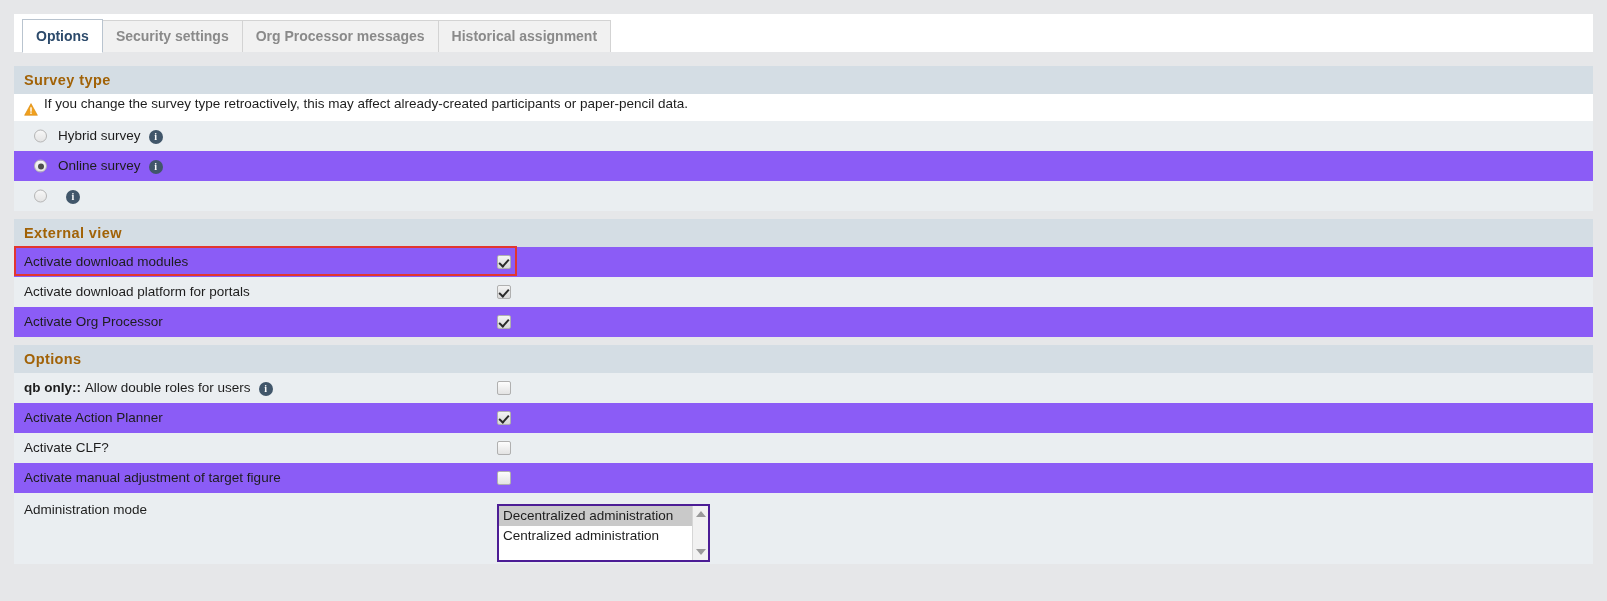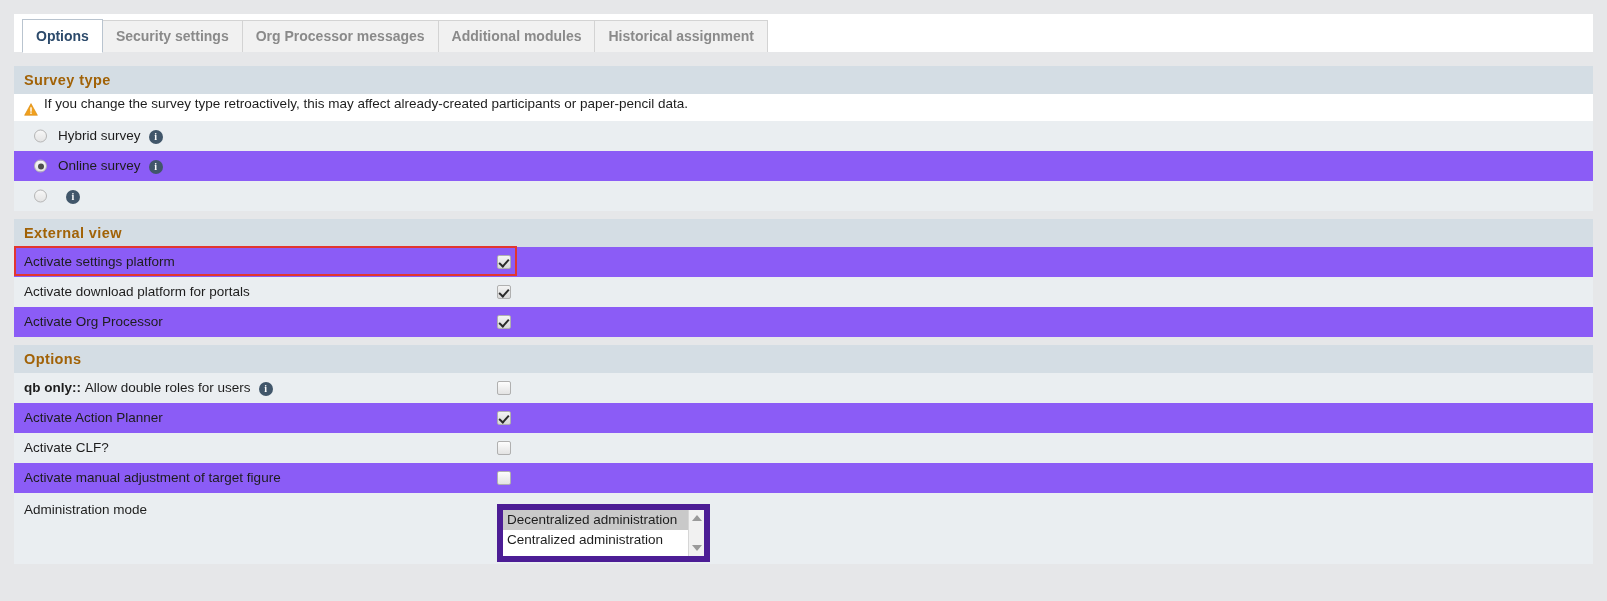--- a/index.html
+++ b/index.html
@@ -212,21 +212,21 @@
   }
 
   
   .listbox {
     position: absolute;
     left: 483px;
     top: 11px;
     width: 213px;
     height: 58px;
     background: #ffffff;
-    border: 6px solid #4c1d95;
+    border: 2px solid #4c1d95;
     box-sizing: border-box;
     overflow: hidden;
     cursor: pointer;
   }
   .listbox .opts {
     position: absolute;
     left: 0; top: 0; right: 16px;
   }
   .listbox .opt {
     height: 20px;
@@ -278,23 +278,20 @@
     <div class="tab active">
       <span>Options</span>
     </div>
     <div class="tab">
       <span>Security settings</span>
     </div>
     <div class="tab">
       <span>Org Processor messages</span>
     </div>
     <div class="tab">
-      <span>Additional modules</span>
-    </div>
-    <div class="tab">
       <span>Historical assignment</span>
     </div>
   </div>
 </div>
 
 <div class="panel">
 
   <div class="sect-header">Survey type</div>
 
   <div class="warn-row">
@@ -333,21 +330,21 @@
     </div>
   </div>
 
   <div class="gap"></div>
 
   <div class="sect-header">External view</div>
 
   <div class="row">
     <div class="hl-box"></div>
     <div class="row-label">
-      <span>Activate settings platform</span>
+      <span>Activate download modules</span>
     </div>
     <span class="checkbox on"></span>
   </div>
 
   <div class="row alt">
     <div class="row-label">
       <span>Activate download platform for portals</span>
     </div>
     <span class="checkbox on"></span>
   </div>

